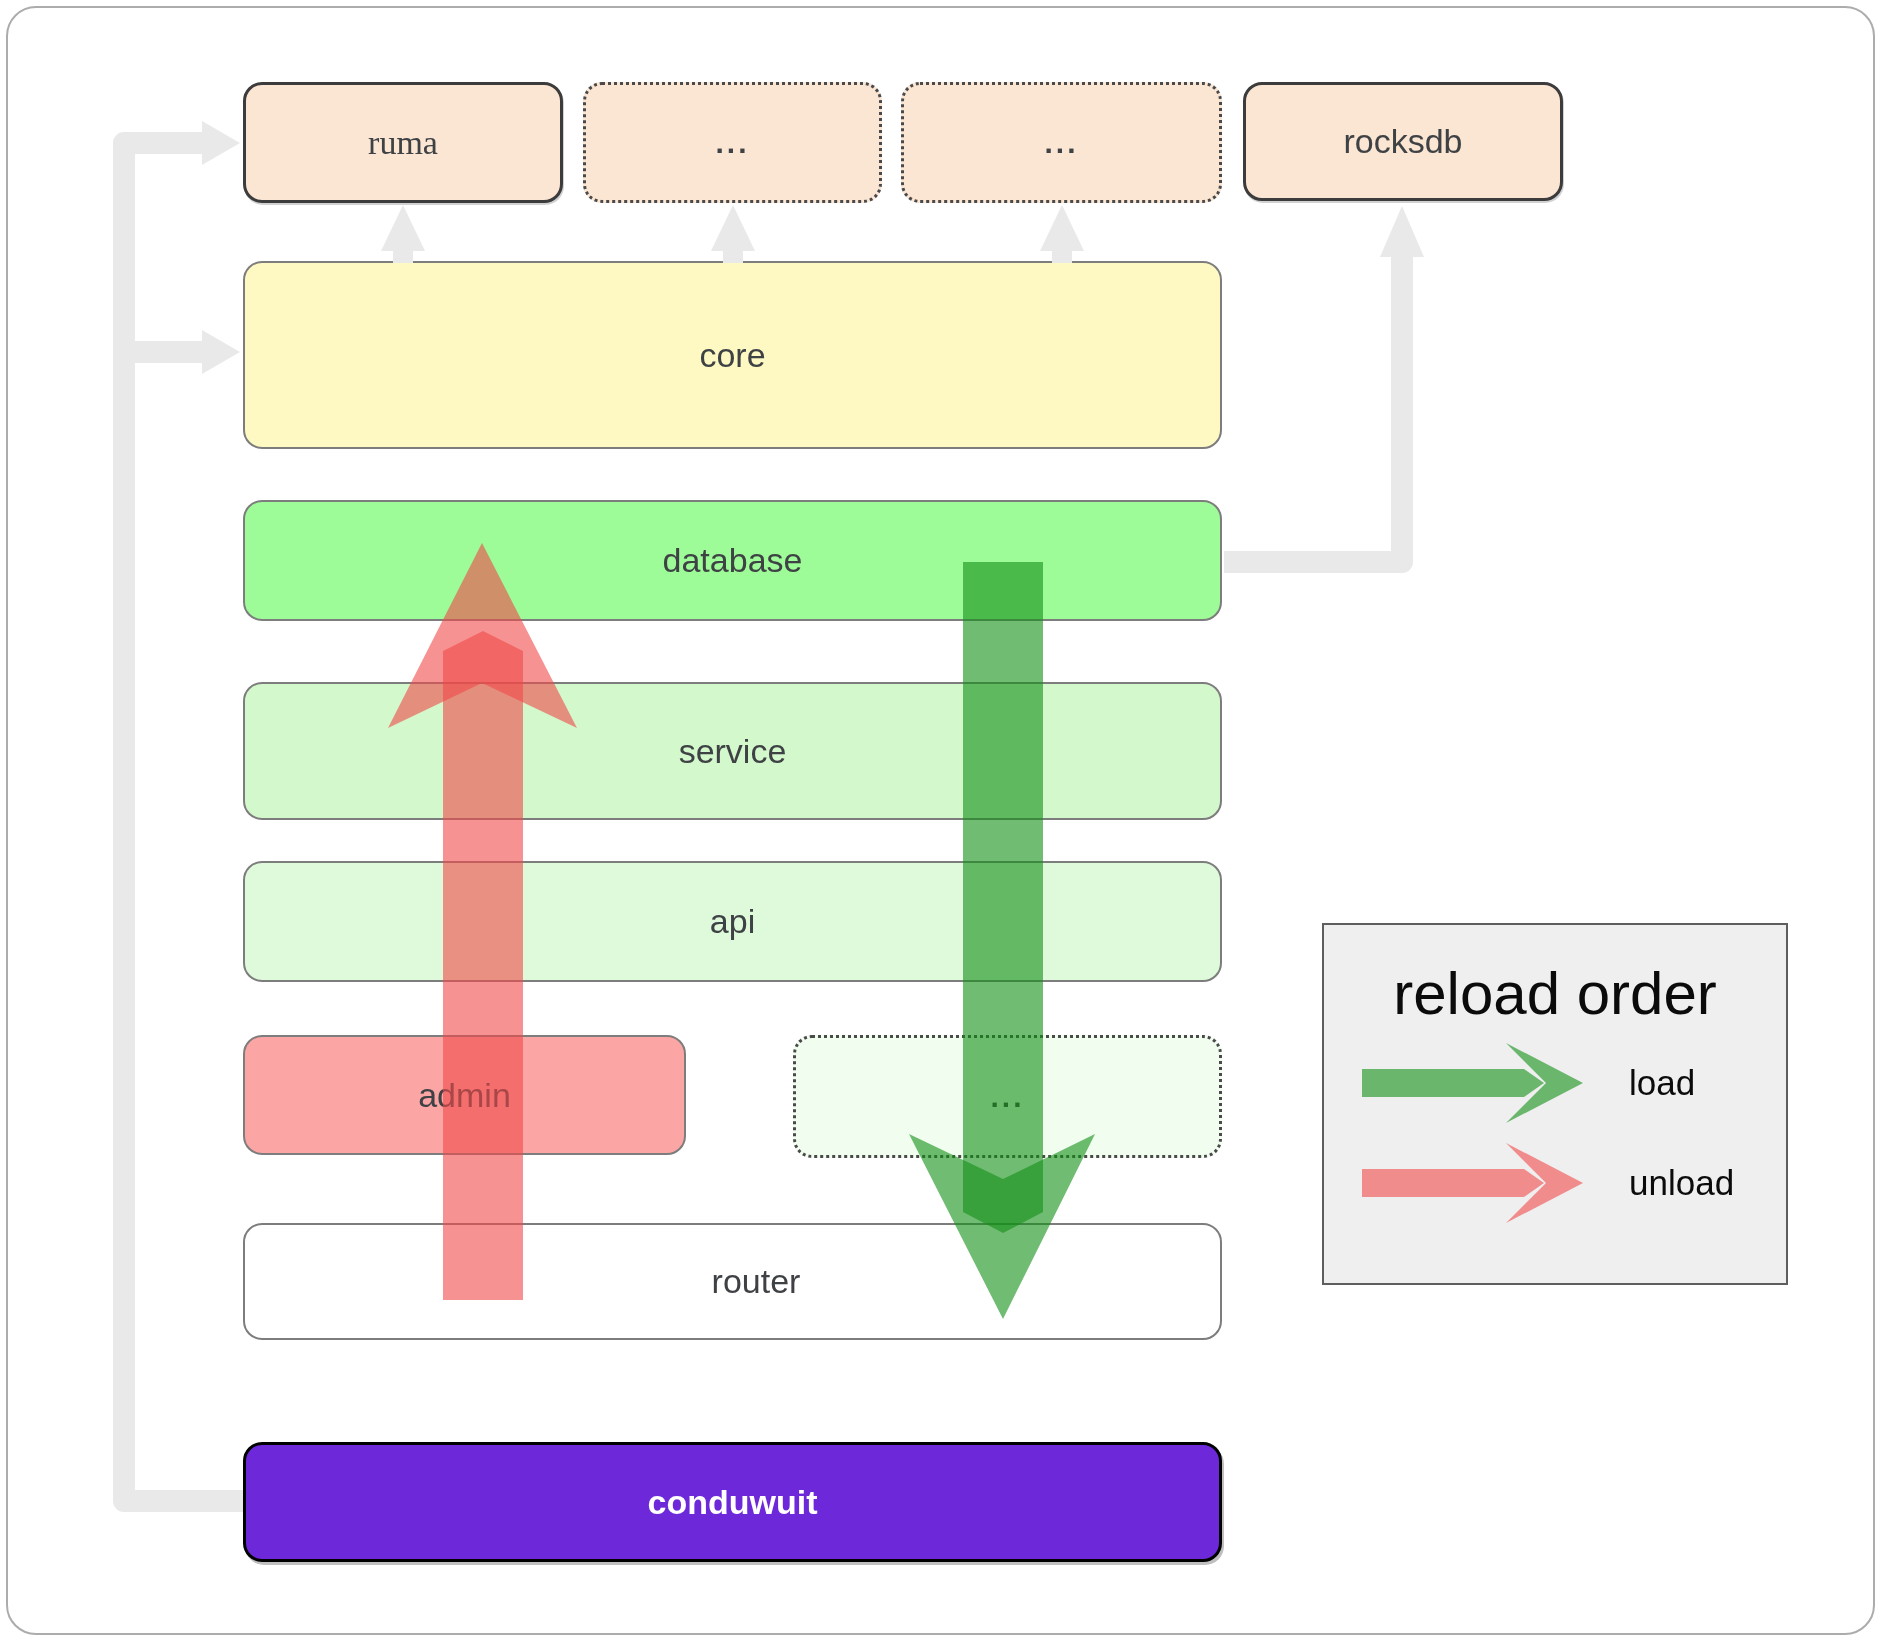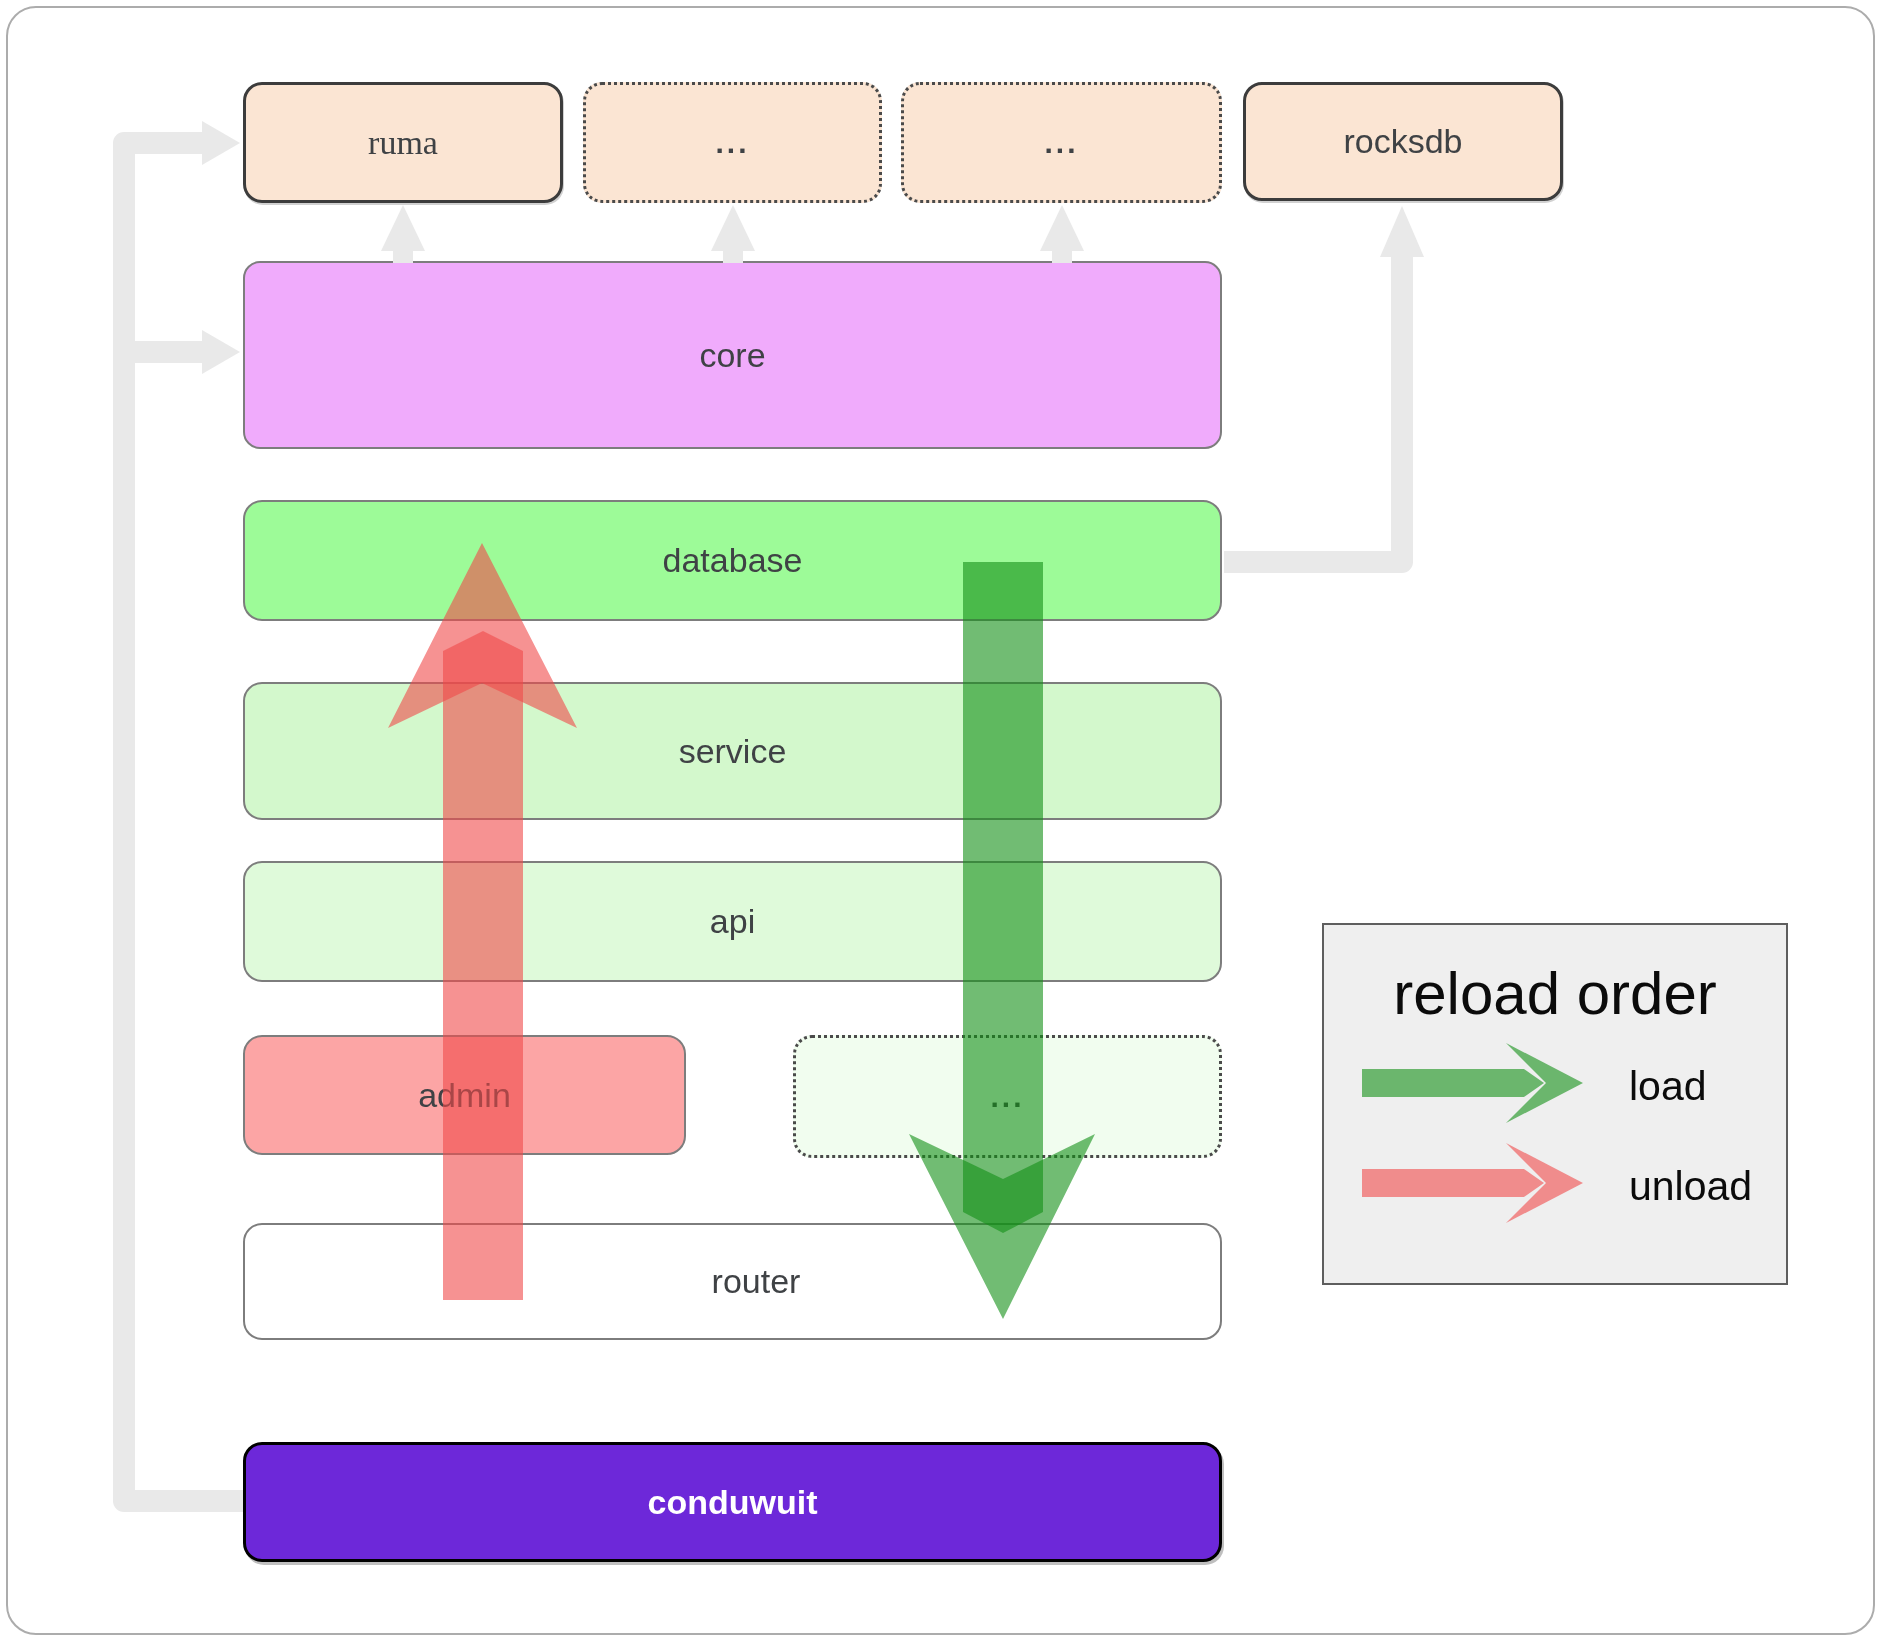--- a/index.html
+++ b/index.html
@@ -39,21 +39,21 @@
   
   .legend{
     position:absolute;left:1322px;top:923px;width:466px;height:362px;
     box-sizing:border-box;border:2px solid #5E5E5E;background:#EFEFEF;z-index:2;
   }
   .legend-title{
     position:absolute;left:0;top:34px;width:100%;text-align:center;
     font-size:60px;color:#0b0b0b;
   }
   .legend-item-label{
-    position:absolute;left:305px;font-size:41px;color:#0b0b0b;
+    position:absolute;left:305px;font-size:35px;color:#0b0b0b;
   }
   .legend-label-load{top:138px;}
   .legend-label-unload{top:238px;}
   svg.overlay{position:absolute;left:0;top:0;z-index:3;pointer-events:none;}
 </style>
 </head>
 <body>
 
 <div id="canvas">
   <div class="frame"></div>
@@ -64,21 +64,21 @@
   <div class="box border-dotted b-dots1" style="background-color: rgb(251, 229, 211);">
     <span class="ellipsis-label">...</span>
   </div>
   <div class="box border-dotted b-dots2" style="background-color: rgb(251, 229, 211);">
     <span class="ellipsis-label">...</span>
   </div>
   <div class="box border-dark b-rocksdb" style="background-color: rgb(251, 229, 211);">
     <span>rocksdb</span>
   </div>
 
-  <div class="box border-gray b-core" style="background-color: #f0abfc; border-radius: 17px;">
+  <div class="box border-gray b-core" style="background-color: #fef9c3;">
     <span>core</span>
   </div>
   <div class="box border-gray b-database" style="background-color: rgb(157, 251, 152);">
     <span>database</span>
   </div>
   <div class="box border-gray b-service" style="background-color: rgb(211, 248, 204);">
     <span>service</span>
   </div>
   <div class="box border-gray b-api" style="background-color: rgb(223, 250, 218);">
     <span>api</span>

